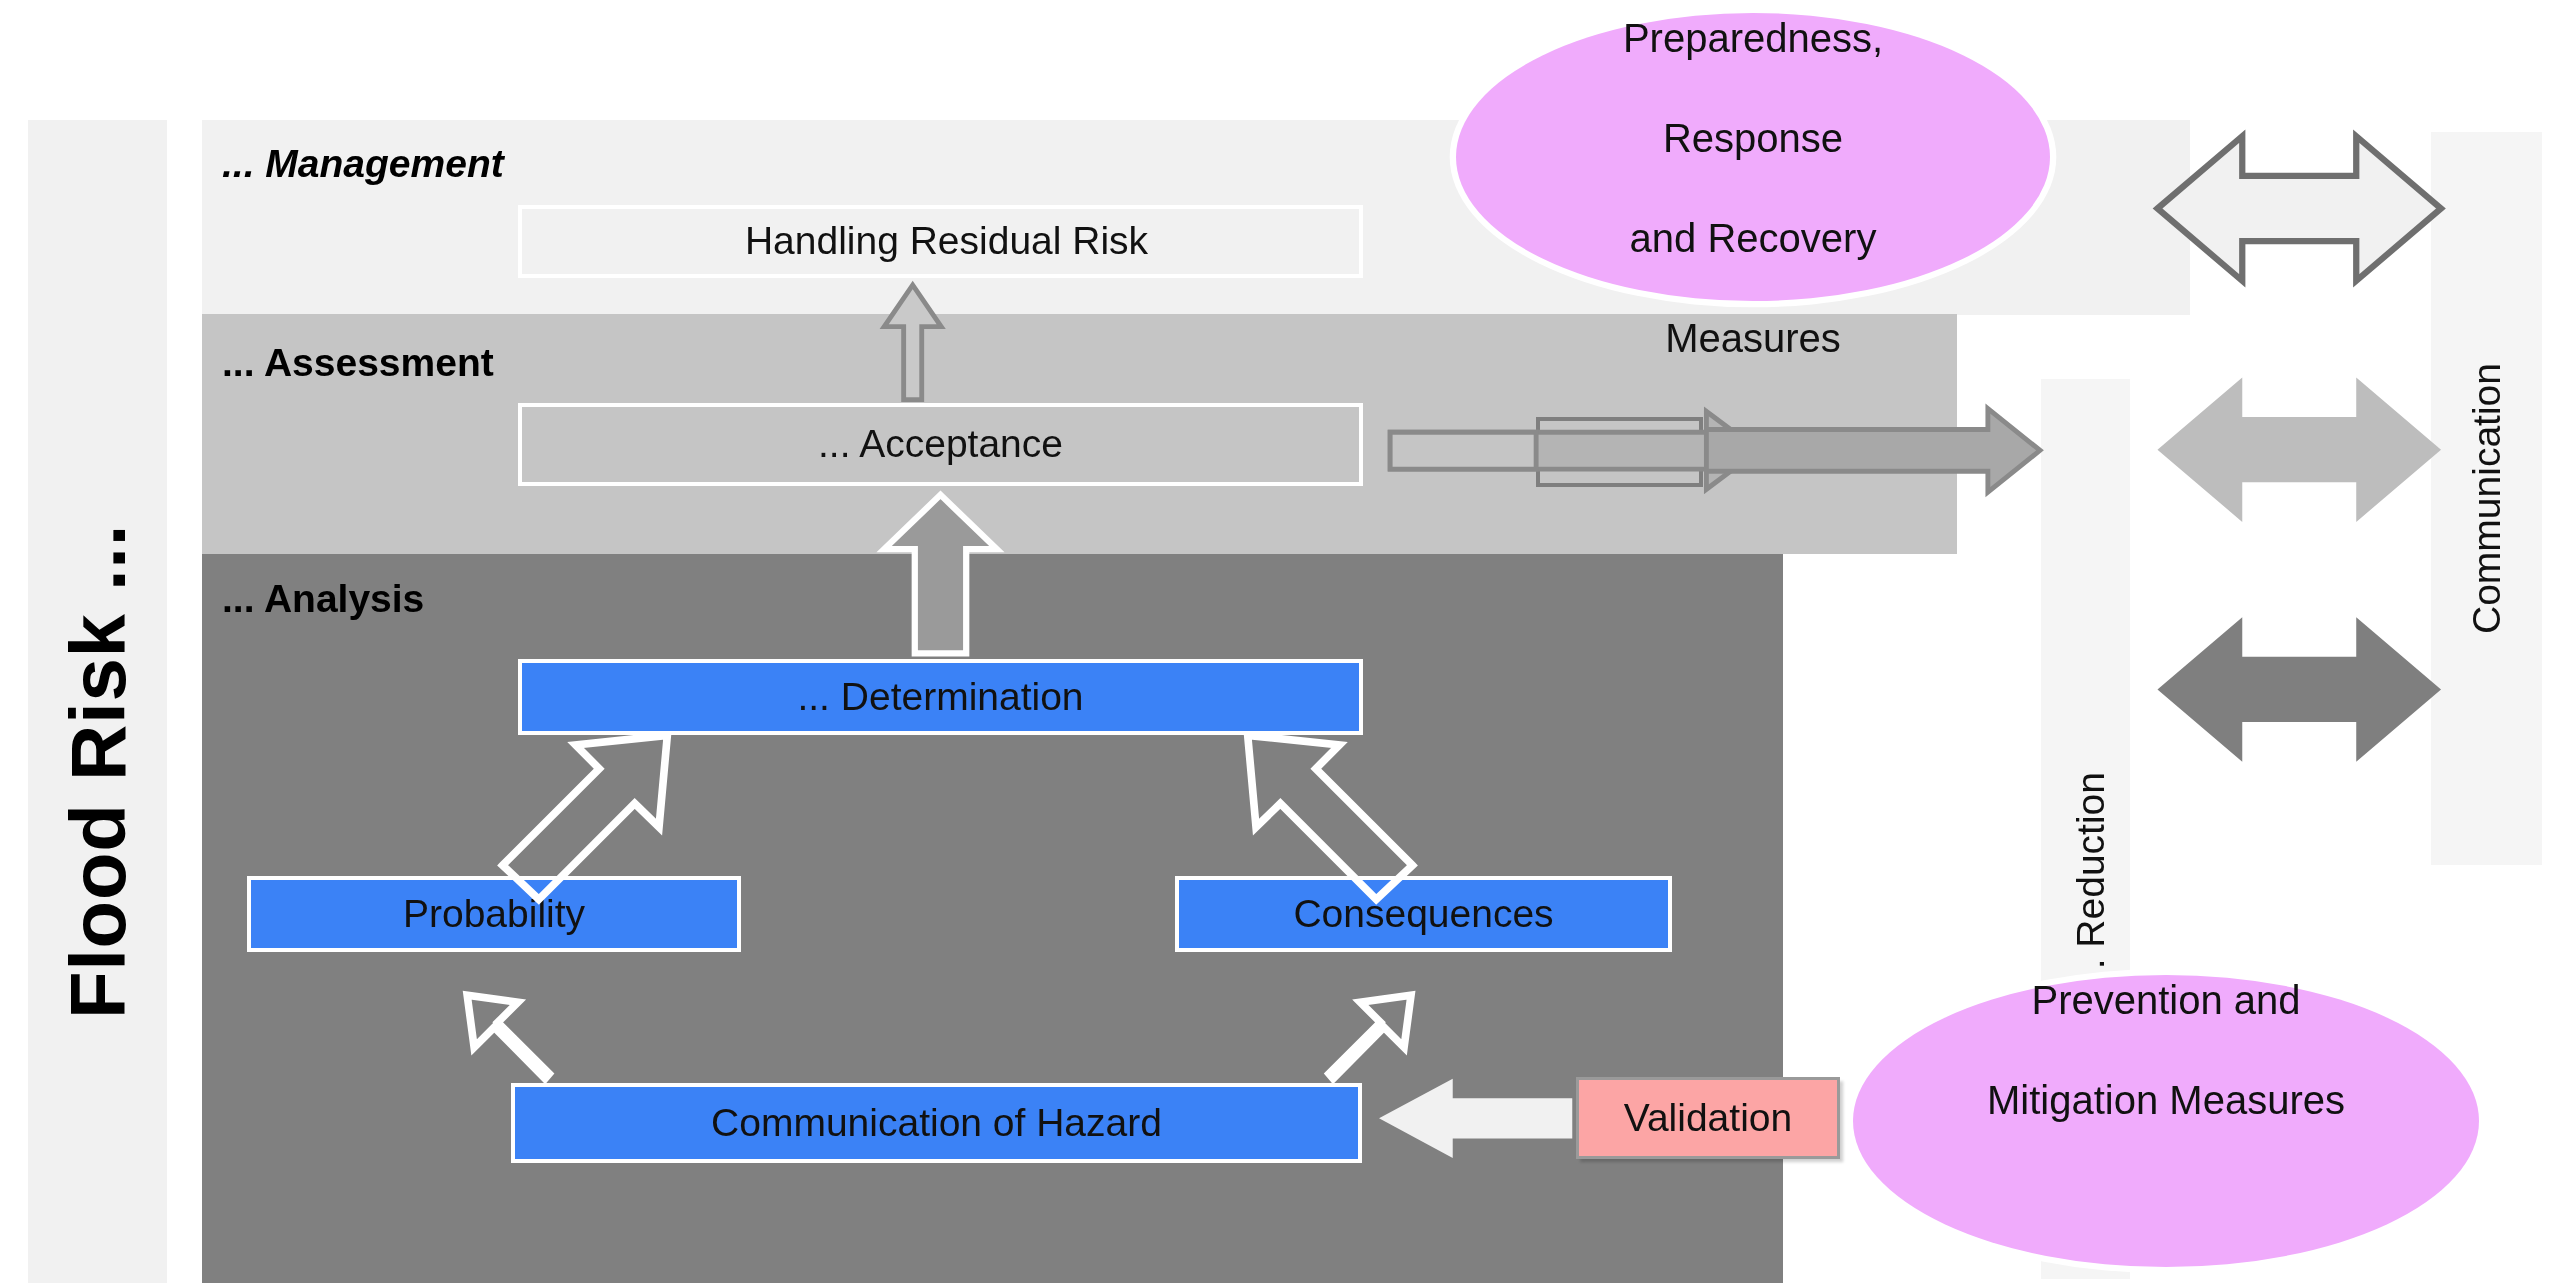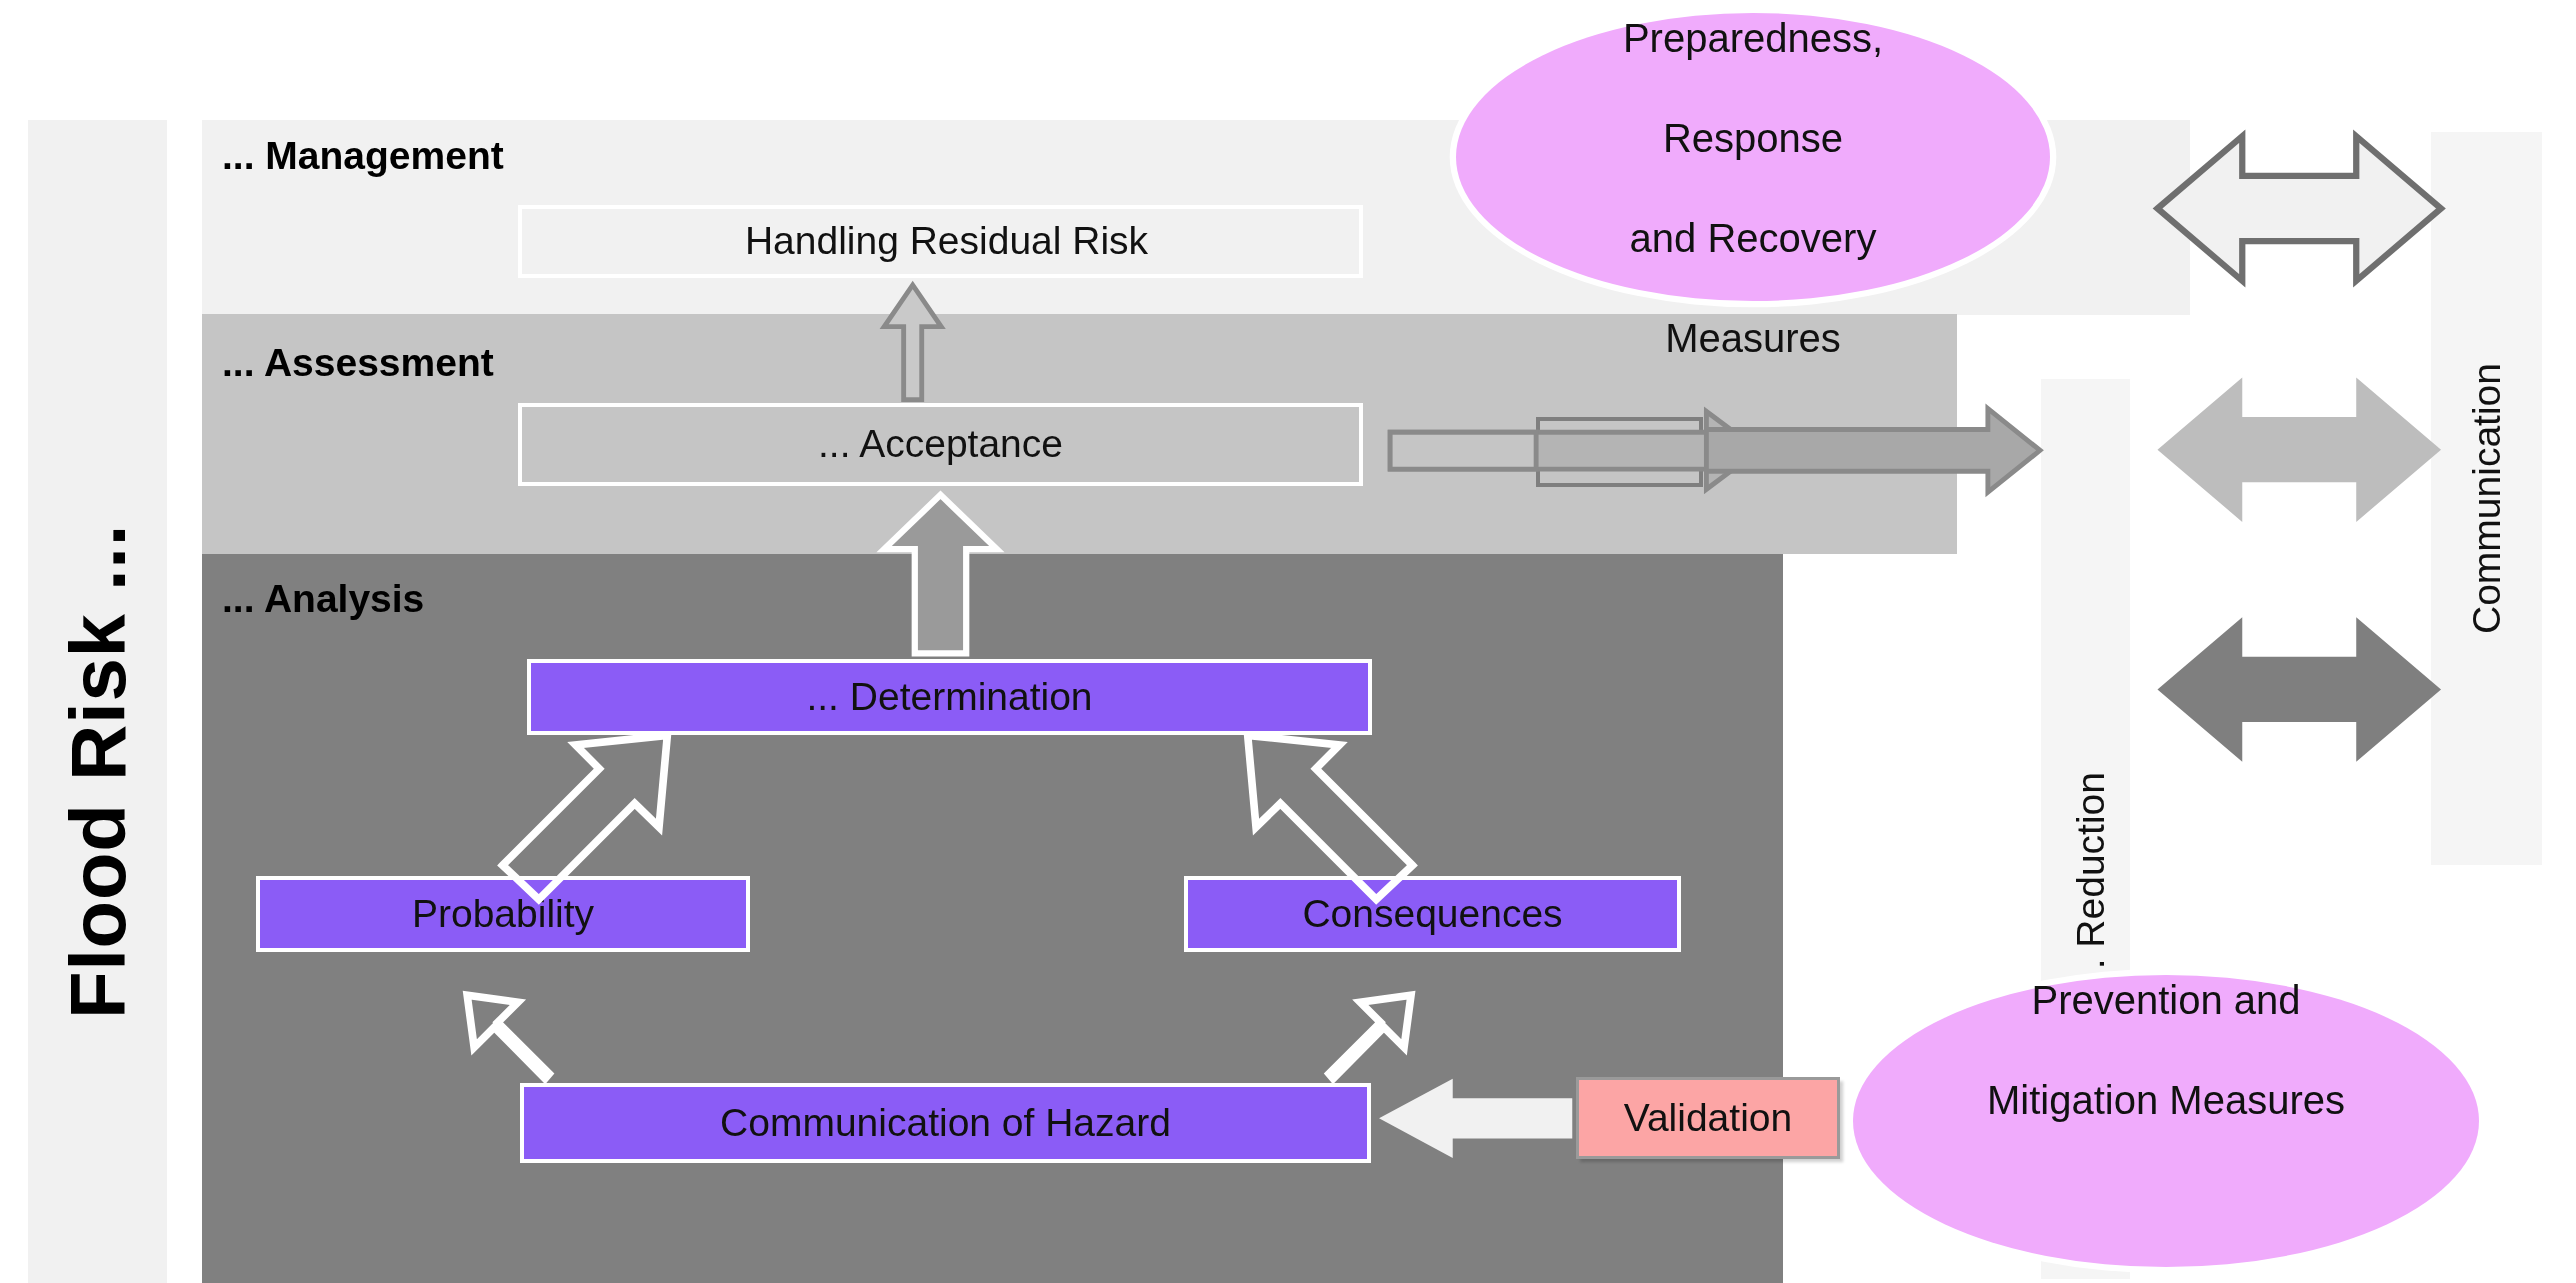--- a/index.html
+++ b/index.html
@@ -53,35 +53,35 @@
     position:absolute;left:-311px;top:311px;width:733px;height:111px;
     transform:rotate(-90deg);
     display:flex;align-items:center;justify-content:center;
     font-size:39px;color:#111;white-space:nowrap;
   }
 
   
   .section-header{
     position:absolute;font-size:39px;font-weight:bold;color:#000;white-space:nowrap;
   }
-  #hdr-management{left:222px;top:134px;}
+  #hdr-management{left:222px;top:142px;font-style:italic;}
   #hdr-assessment{left:222px;top:341px;}
   #hdr-analysis  {left:222px;top:577px;}
 
   
   .node{
     position:absolute;box-sizing:border-box;
     display:flex;align-items:center;justify-content:center;
     font-size:39px;color:#111;text-align:center;line-height:1.1;
   }
   
   .node.light{background:#f1f1f1;border:4.9px solid #ffffff;}
   
   .node.onassess{background:#c5c5c5;border:4.9px solid #ffffff;}
-  .node.onanalysis{background:#8b5cf6;border:4.9px solid #ffffff;margin-left:9px;}
+  .node.onanalysis{background:#3b82f6;border:4.9px solid #ffffff;}
   
   .chip{
     position:absolute;box-sizing:border-box;
     display:flex;align-items:center;justify-content:center;
     background:#c5c5c5;border:4.2px solid #7f7f7f;
     font-size:36px;color:#111;
   }
 
   #node-handling   {left:518px; top:205px;  width:845px;height:73px;padding-left:12px;}
   #node-acceptance {left:518px; top:403px;  width:845px;height:83px;}

